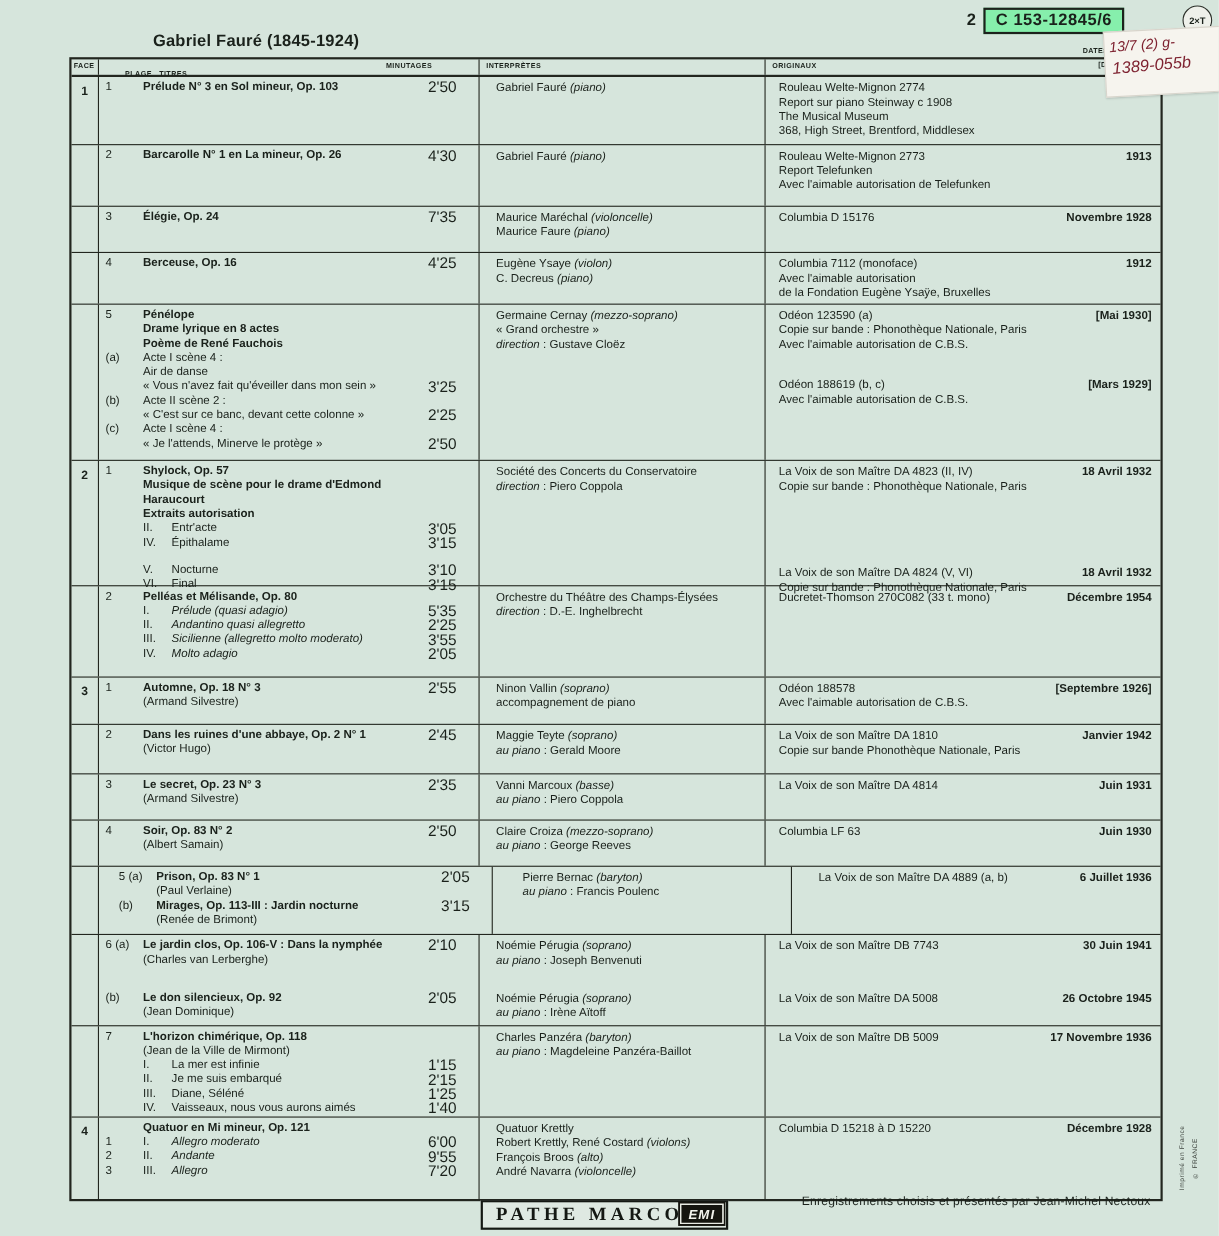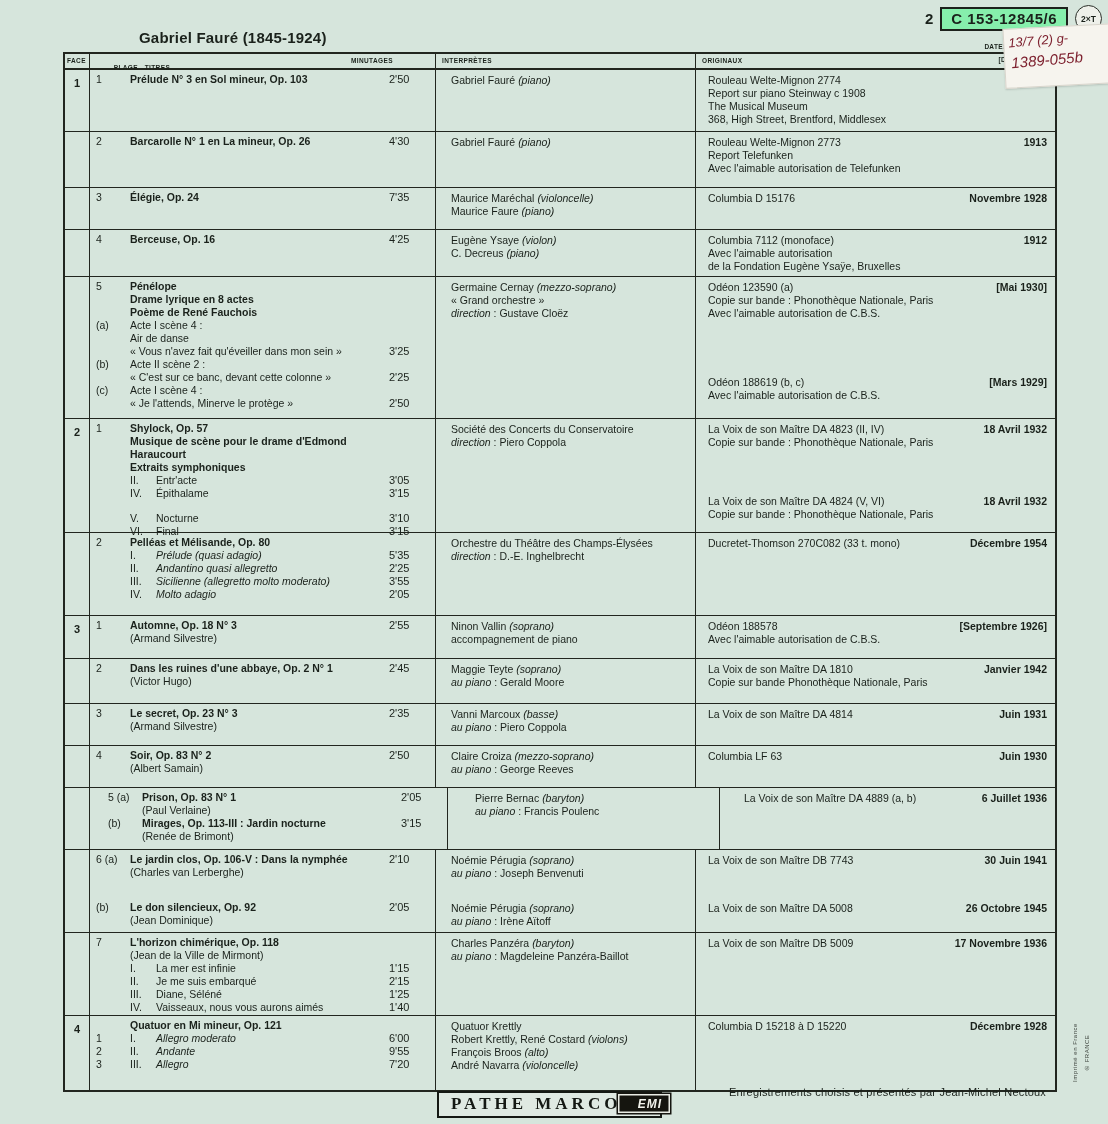--- a/index.html
+++ b/index.html
@@ -19,21 +19,21 @@
     display:flex; align-items:center; gap:7px;
   }
   .disc-no{font-size:15px; font-weight:bold;}
   .catalog-box{
     background:#86efac; border:2px solid #1d211c;
     font-size:15px; font-weight:bold; padding:1px 9px 2px 9px; letter-spacing:.5px;
   }
   .badge-circle{
     width:25px; height:25px; border:1.5px solid #2a2e28; border-radius:50%;
     display:flex; align-items:center; justify-content:center;
-    font-size:8.5px; font-weight:bold; background:#eef0ea;
+    font-size:8.5px; font-weight:bold; background:#eef0ea;margin-left:46px;
   }
   .dates-header{
     position:absolute; right:56px; top:40px; text-align:right;
     font-size:6.5px; font-weight:bold; line-height:13px; letter-spacing:.3px; z-index:1;
   }
   .sticker{
     position:absolute; left:1004px; top:26px; width:102px; height:54px;
     background:#f6f4ee; transform:rotate(-3deg); z-index:5;
     border:1px solid #d8d5cc; box-shadow:0 1px 2px rgba(0,0,0,.15);
     padding:2px 4px;
@@ -65,21 +65,21 @@
     font-size:11px; font-weight:bold; text-align:center; padding-top:7px;
   }
   .c-title{
     width:346px; border-right:1.5px solid #22261f; box-sizing:border-box;
     padding:3px 2px 0 6px; font-size:10.5px; line-height:13px;
   }
   .t-line{display:flex;}
   .l-p{width:34px; flex-shrink:0;}
   .l-g{width:26px; flex-shrink:0;}
   .l-t{flex:1;}
-  .l-m{width:44px; flex-shrink:0; text-align:left; font-size:11px;}
+  .l-m{width:44px; flex-shrink:0; text-align:left; font-size:14px;}
   .bold{font-weight:bold;}
   .c-interp{
     width:260px; border-right:1.5px solid #22261f; box-sizing:border-box;
     padding:4px 2px 0 15px; font-size:10.5px; line-height:13px;
   }
   .c-orig{
     flex:1; box-sizing:border-box;
     padding:4px 0 0 12px; font-size:10.5px; line-height:13px;
   }
   .o-first{display:flex;justify-content:space-between;}
@@ -90,21 +90,20 @@
   .pathe-box{
     position:absolute; left:437px; top:1091px;
     border:2.5px solid #141813; padding:1px 12px 2px 12px;
     font-family:"Liberation Serif", serif; font-weight:bold; font-size:17px;
     letter-spacing:4px; color:#141813; background:#dfe9e2;
   }
   .emi-box{
     position:absolute; left:618px; top:1094px; width:40px; height:19px;
     background:#15150f; display:flex; align-items:center; justify-content:center;
     box-shadow:inset 0 0 0 1.5px #e9ece4, 0 0 0 1.5px #15150f;
-    padding-left:12px;
   }
   .emi-text{color:#f2f3ec; font-weight:bold; font-style:italic; font-size:12px; letter-spacing:1px;}
   .credit{
     position:absolute; right:62px; top:1086px; font-size:11px; letter-spacing:.2px;
   }
   .side-print{
     position:absolute; left:1072px; top:1008px; height:90px;
     writing-mode:vertical-rl; transform:rotate(180deg);
     display:flex; flex-direction:column; gap:6px; align-items:center;
     font-size:6px; color:#3c423c; letter-spacing:.5px;
@@ -298,21 +297,21 @@
           </div>
           <div class="c-orig">
             <div class="o-block">
               <div class="o-first">
                 <span class="o-text">Odéon 123590 (a)</span>
                 <span class="o-date">[Mai 1930]</span>
               </div>
               <div>Copie sur bande : Phonothèque Nationale, Paris</div>
               <div>Avec l'aimable autorisation de C.B.S.</div>
             </div>
-            <div class="o-block" style="margin-top: 56px;">
+            <div class="o-block" style="margin-top: 24px;">
               <div class="o-first">
                 <span class="o-text">Odéon 188619 (b, c)</span>
                 <span class="o-date">[Mars 1929]</span>
               </div>
               <div>Avec l'aimable autorisation de C.B.S.</div>
             </div>
           </div>
         </div>
         <div class="t-row" style="height: 114px;">
           <div class="c-face">2</div>
@@ -322,21 +321,21 @@
               <span class="l-t bold">Shylock, Op. 57</span>
               <span class="l-m"></span>
             </div>
             <div class="t-line">
               <span class="l-p"></span>
               <span class="l-t bold">Musique de scène pour le drame d'Edmond Haraucourt</span>
               <span class="l-m"></span>
             </div>
             <div class="t-line">
               <span class="l-p"></span>
-              <span class="l-t bold">Extraits symphoniques</span>
+              <span class="l-t bold">Extraits autorisation</span>
               <span class="l-m"></span>
             </div>
             <div class="t-line">
               <span class="l-p"></span>
               <span class="l-g">II.</span>
               <span class="l-t">Entr'acte</span>
               <span class="l-m">3'05</span>
             </div>
             <div class="t-line">
               <span class="l-p"></span>
@@ -362,21 +361,21 @@
             <div><i>direction</i> : Piero Coppola</div>
           </div>
           <div class="c-orig">
             <div class="o-block">
               <div class="o-first">
                 <span class="o-text">La Voix de son Maître DA 4823 (II, IV)</span>
                 <span class="o-date">18 Avril 1932</span>
               </div>
               <div>Copie sur bande : Phonothèque Nationale, Paris</div>
             </div>
-            <div class="o-block" style="margin-top: 46px;">
+            <div class="o-block" style="margin-top: 66px;">
               <div class="o-first">
                 <span class="o-text">La Voix de son Maître DA 4824 (V, VI)</span>
                 <span class="o-date">18 Avril 1932</span>
               </div>
               <div>Copie sur bande : Phonothèque Nationale, Paris</div>
             </div>
           </div>
         </div>
         <div class="t-row" style="height: 83px;">
           <div class="c-face"></div>

